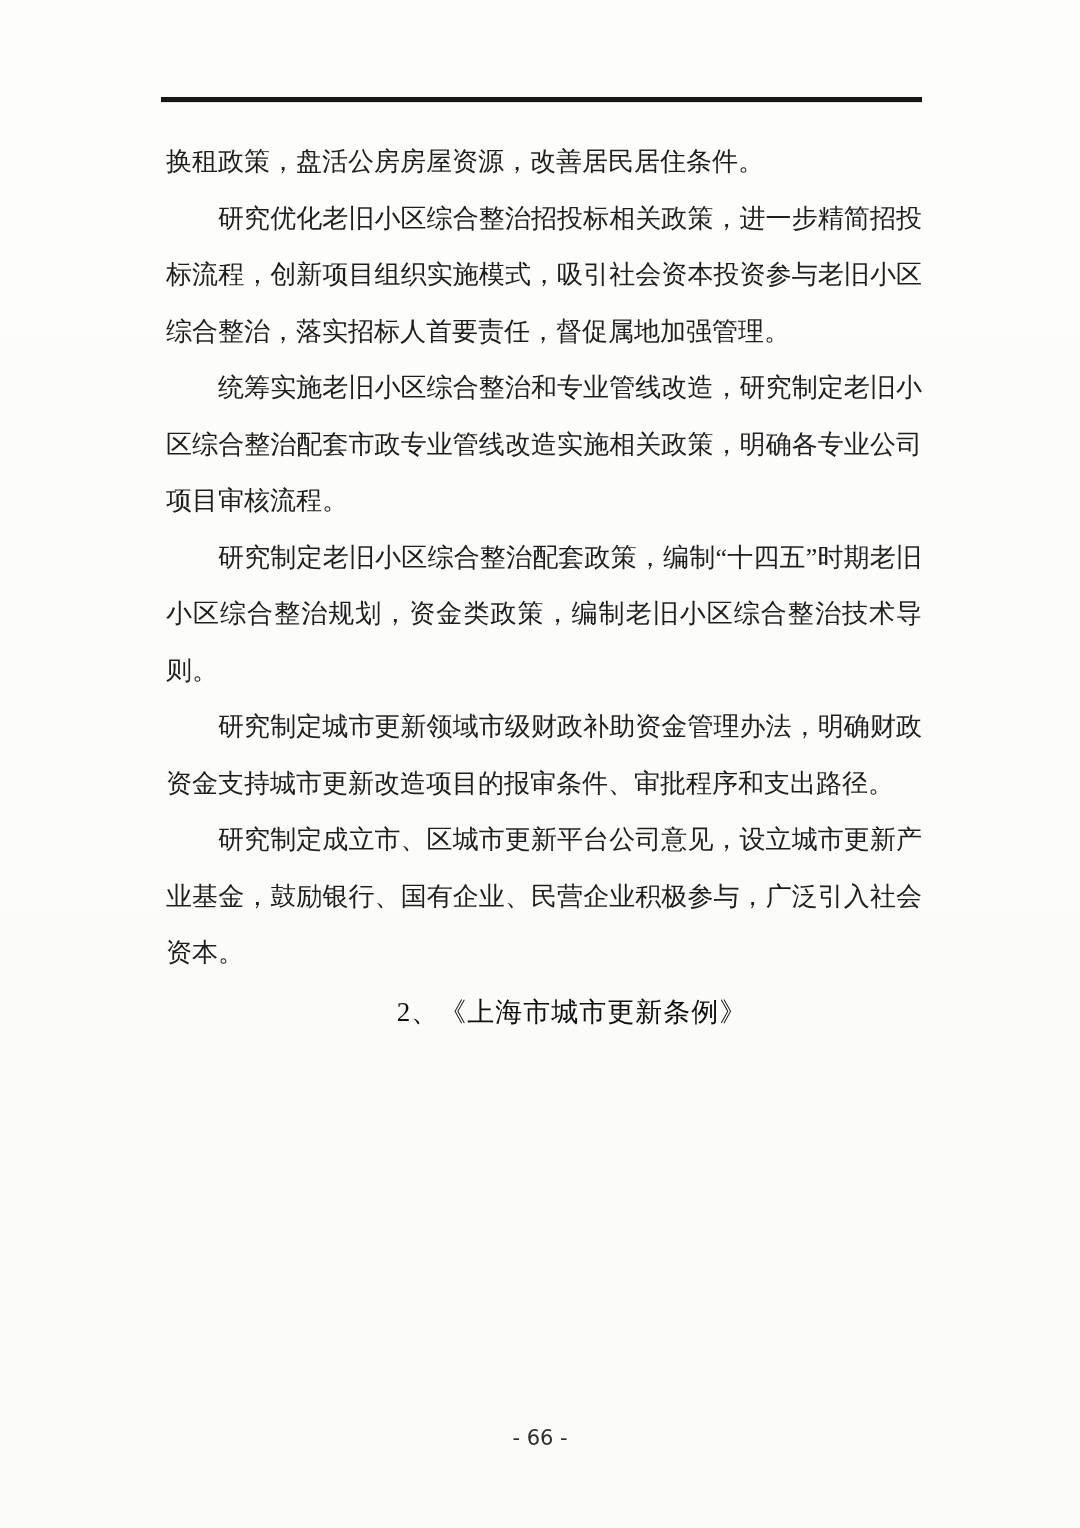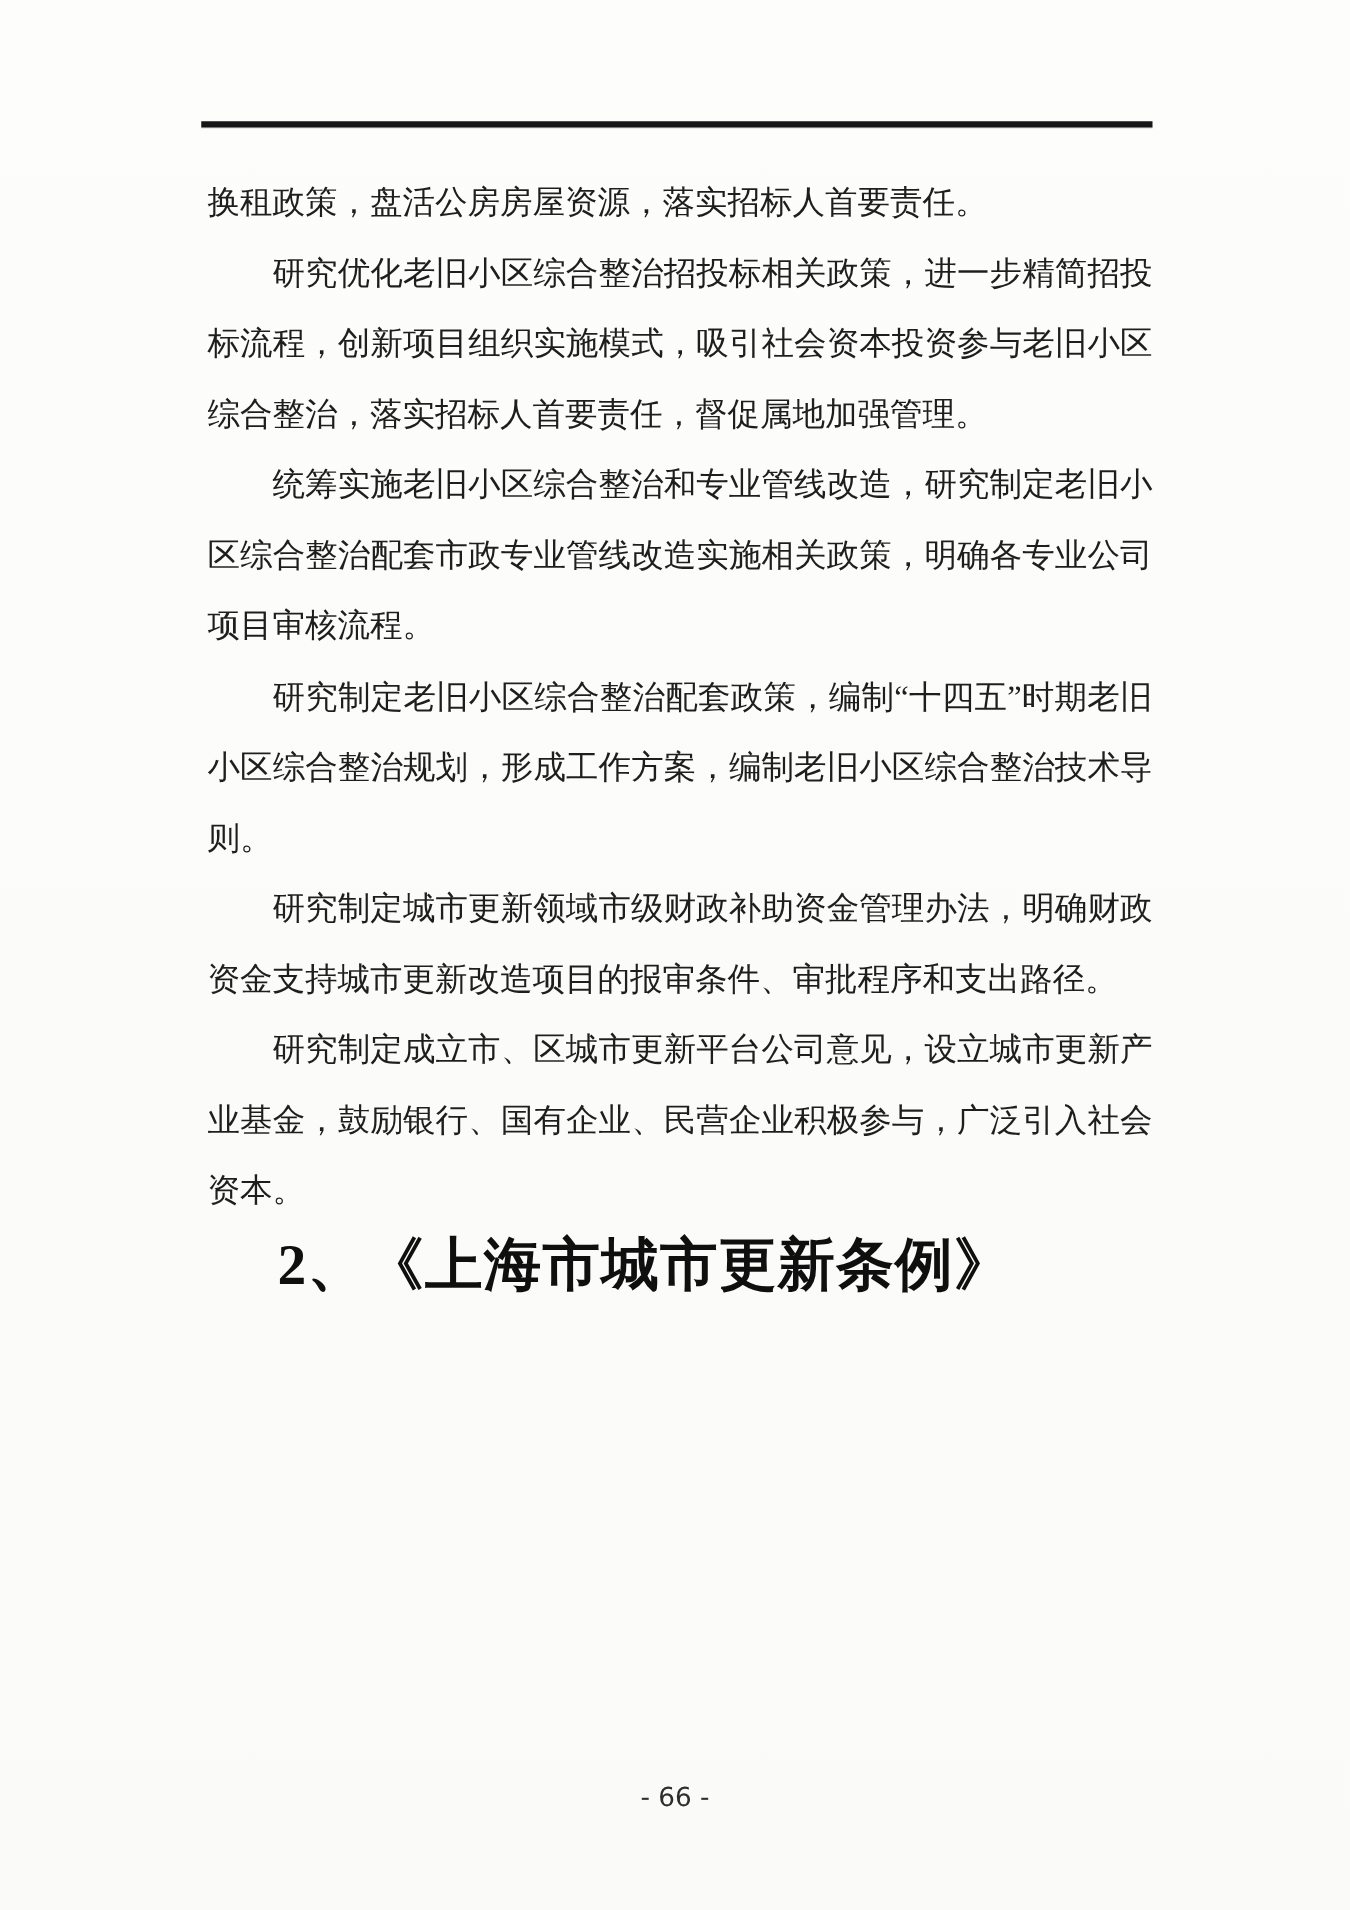--- a/index.html
+++ b/index.html
@@ -45,26 +45,26 @@
   .content p {
     margin: 0;
     padding: 0;
   }
   .content p.indent {
     text-indent: 2em;
   }
   .doc-heading {
     margin: 0;
     padding: 0;
-    font-size: 46px;
+    font-size: 27px;
     line-height: 60px;
-    font-weight: 700;
+    font-weight: 400;
     color: #0f0f0f;
     text-indent: 56px;
-    text-align: left;
+    text-align: center;
     letter-spacing: 1px;
   }
   .page-number {
     position: absolute;
     left: 0;
     right: 0;
     top: 1394px;
     text-align: center;
     font-family: "DejaVu Sans", "Liberation Sans", sans-serif;
     font-size: 21px;
@@ -73,24 +73,24 @@
   }
 </style>
 </head>
 <body>
 
 <div class="page">
 
   <div class="header-rule"></div>
 
   <div class="content">
-    <p class="para">换租政策，盘活公房房屋资源，落实招标人首要责任。</p>
+    <p class="para">换租政策，盘活公房房屋资源，改善居民居住条件。</p>
     <p class="para indent">研究优化老旧小区综合整治招投标相关政策，进一步精简招投标流程，创新项目组织实施模式，吸引社会资本投资参与老旧小区综合整治，落实招标人首要责任，督促属地加强管理。</p>
     <p class="para indent">统筹实施老旧小区综合整治和专业管线改造，研究制定老旧小区综合整治配套市政专业管线改造实施相关政策，明确各专业公司项目审核流程。</p>
-    <p class="para indent">研究制定老旧小区综合整治配套政策，编制“十四五”时期老旧小区综合整治规划，形成工作方案，编制老旧小区综合整治技术导则。</p>
+    <p class="para indent">研究制定老旧小区综合整治配套政策，编制“十四五”时期老旧小区综合整治规划，资金类政策，编制老旧小区综合整治技术导则。</p>
     <p class="para indent">研究制定城市更新领域市级财政补助资金管理办法，明确财政资金支持城市更新改造项目的报审条件、审批程序和支出路径。</p>
     <p class="para indent">研究制定成立市、区城市更新平台公司意见，设立城市更新产业基金，鼓励银行、国有企业、民营企业积极参与，广泛引入社会资本。</p>
     <h2 class="doc-heading">2、《上海市城市更新条例》</h2>
   </div>
 
   <div class="page-number">- 66 -</div>
 
 </div>
 
 </body></html>

